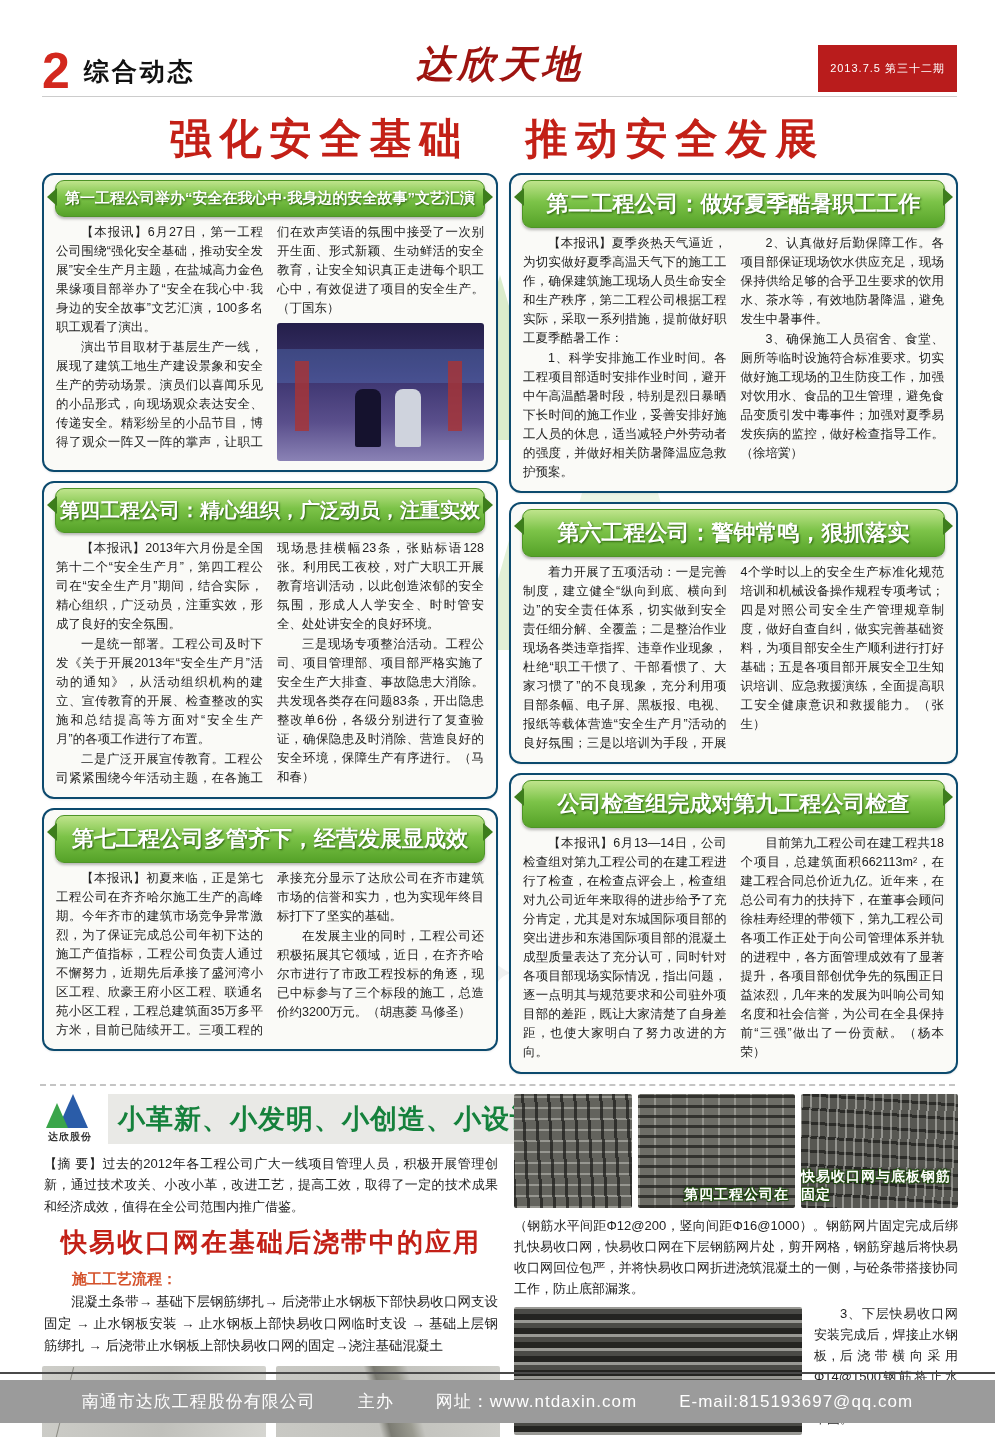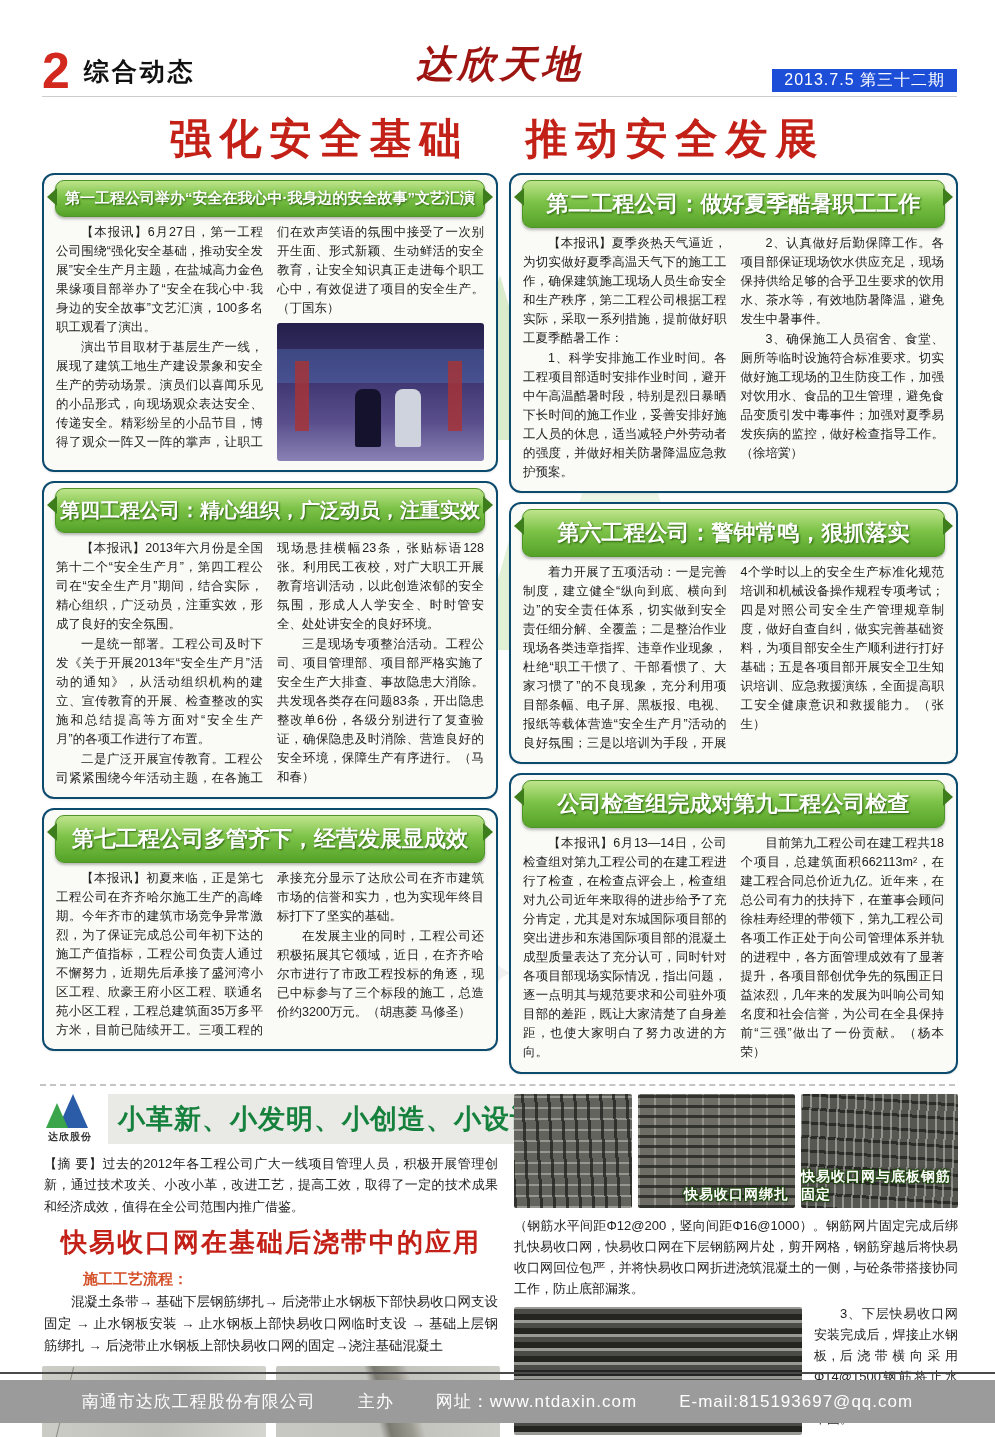--- a/index.html
+++ b/index.html
@@ -6,21 +6,21 @@
   #page{position:relative;width:995px;height:1437px;background:#ffffff;margin:0 auto;
         font-family:"Liberation Sans","DejaVu Sans",sans-serif;overflow:hidden;color:#222;}
 
   
   #header{display:flex;align-items:flex-end;margin:34px 38px 0 42px;height:58px;position:relative;z-index:2;}
   .pagenum{color:#d3281e;font-size:50px;font-weight:900;line-height:0.85;}
   .section-title{font-size:25px;font-weight:bold;color:#111;margin-left:14px;letter-spacing:3px;padding-bottom:4px;}
   .masthead{position:absolute;left:50%;transform:translateX(-50%);bottom:2px;
             font-family:"DejaVu Serif","Liberation Serif",serif;font-style:italic;font-weight:900;
             font-size:38px;color:#9e1410;letter-spacing:4px;}
-  .issue-box{margin-left:auto;background:#1d4ed8;color:#fff;font-size:16px;padding:1px 12px;letter-spacing:1px;}
+  .issue-box{margin-left:auto;background:#b91c1c;color:#fff;font-size:11px;padding:16px 12px;letter-spacing:1px;}
   #header-rule{border-bottom:1px solid #cccccc;margin:4px 38px 0 42px;position:relative;z-index:2;}
 
   
   #headline{margin:14px 40px 6px;text-align:center;color:#c32017;font-weight:900;font-size:42px;
             letter-spacing:8px;display:flex;justify-content:center;gap:56px;position:relative;z-index:2;}
 
   
   #grid{display:flex;gap:11px;margin:6px 37px 0 42px;position:relative;z-index:2;}
   .col{display:flex;flex-direction:column;gap:9px;width:50%;}
   .abox{border:2px solid #0c4a6e;border-radius:12px;background:#fafaf7;padding:6px 9px 9px;
@@ -59,21 +59,21 @@
   .logo-tris{position:relative;height:36px;}
   .tri-blue{position:absolute;left:16px;bottom:2px;width:0;height:0;
             border-left:15px solid transparent;border-right:15px solid transparent;border-bottom:34px solid #2a5ca8;}
   .tri-green{position:absolute;left:4px;bottom:2px;width:0;height:0;
             border-left:11px solid transparent;border-right:11px solid transparent;border-bottom:25px solid #3aa54a;}
   .logo-label{font-size:10px;font-weight:bold;color:#333;font-family:"DejaVu Serif",serif;letter-spacing:1px;}
   .innov-title{flex:1;background:#e9e9e6;padding:7px 10px;font-size:27px;font-weight:900;color:#15813c;
                font-family:"DejaVu Serif","Liberation Serif",serif;letter-spacing:1px;white-space:nowrap;}
   .abstract{font-size:13px;line-height:1.65;text-align:justify;margin:9px 2px 6px;}
   .app-title{color:#c32017;font-size:26px;font-weight:900;text-align:center;margin:8px 0 10px;letter-spacing:2px;}
-  .process-label{color:#d4512a;font-weight:bold;font-size:15px;margin:2px 0 2px 41px;}
+  .process-label{color:#d4512a;font-weight:bold;font-size:15px;margin:2px 0 2px 30px;}
   .process-text{font-size:13.5px;line-height:1.6;text-align:justify;text-indent:2em;margin:0 2px;}
 
   .photo{position:relative;overflow:hidden;border-radius:2px;}
   .caption{position:absolute;right:6px;bottom:4px;color:#fff;font-weight:900;font-size:14px;letter-spacing:1px;
            text-shadow:-1px -1px 0 #234d12,1px -1px 0 #234d12,-1px 1px 0 #234d12,1px 1px 0 #234d12,0 0 4px #000;}
   .lphoto-row{display:flex;gap:10px;margin:10px 0 8px;}
   .lphoto{flex:1;height:76px;}
   .p-concrete{background:linear-gradient(100deg,#cdcdc8 0%,#c0c0bb 55%,#d6d6d1 100%);}
   .p-concrete::after{content:"";position:absolute;left:10%;top:0;width:1px;height:100%;background:#8a8a82;transform:rotate(14deg);}
   .p-strip{background:linear-gradient(75deg,#c9c9c4 0%,#c3c3be 44%,#7b7b72 48%,#9a9a90 57%,#c4c4bf 62%,#cfcfca 100%);}
@@ -229,21 +229,21 @@
           
         </div>
       </div>
 
     </div>
 
     <div id="b-right">
       <div class="rphoto-strip">
         <div class="photo rp1 rebar"></div>
         <div class="photo rp2 rebar2">
-          <span class="caption">快易收口网绑扎</span>
+          <span class="caption">第四工程公司在</span>
         </div>
         <div class="photo rp3 rebar3">
           <span class="caption">快易收口网与底板钢筋固定</span>
         </div>
       </div>
       <div class="rpara">（钢筋水平间距Φ12@200，竖向间距Φ16@1000）。钢筋网片固定完成后绑扎快易收口网，快易收口网在下层钢筋网片处，剪开网格，钢筋穿越后将快易收口网回位包严，并将快易收口网折进浇筑混凝土的一侧，与砼条带搭接协同工作，防止底部漏浆。</div>
       <div class="weld-wrap">
         <div class="photo weld-photo metal">
           
         </div>

